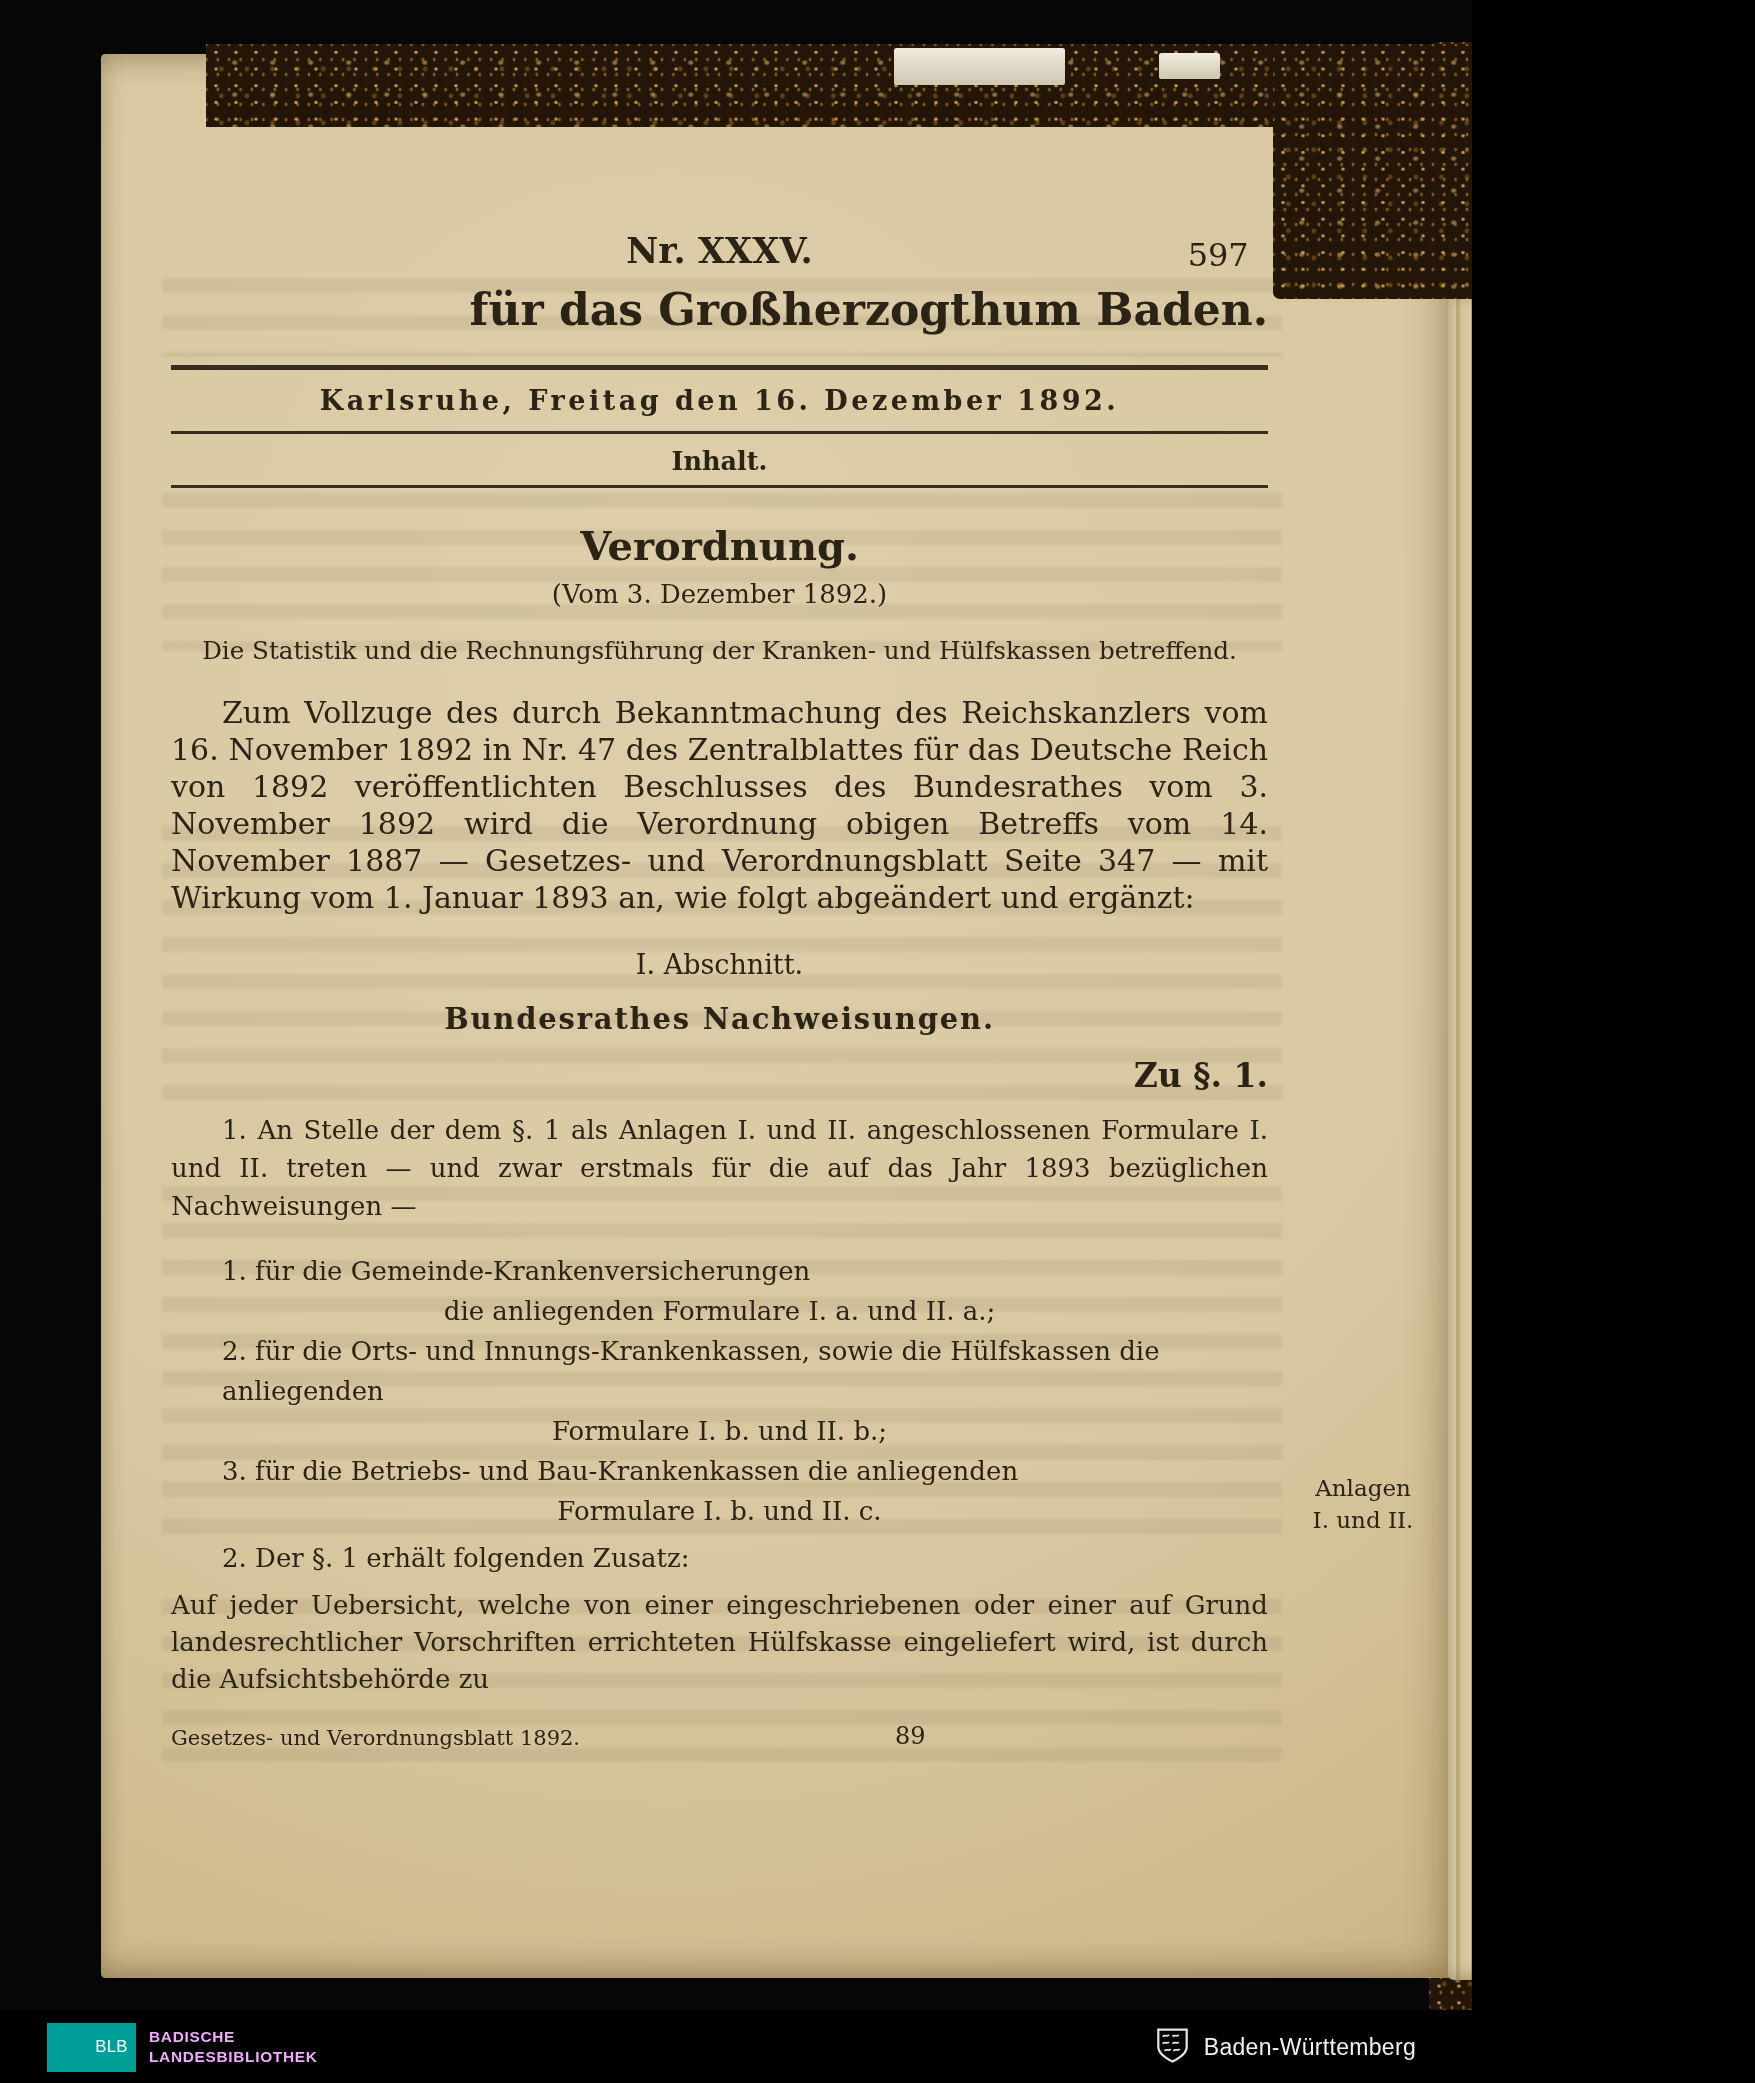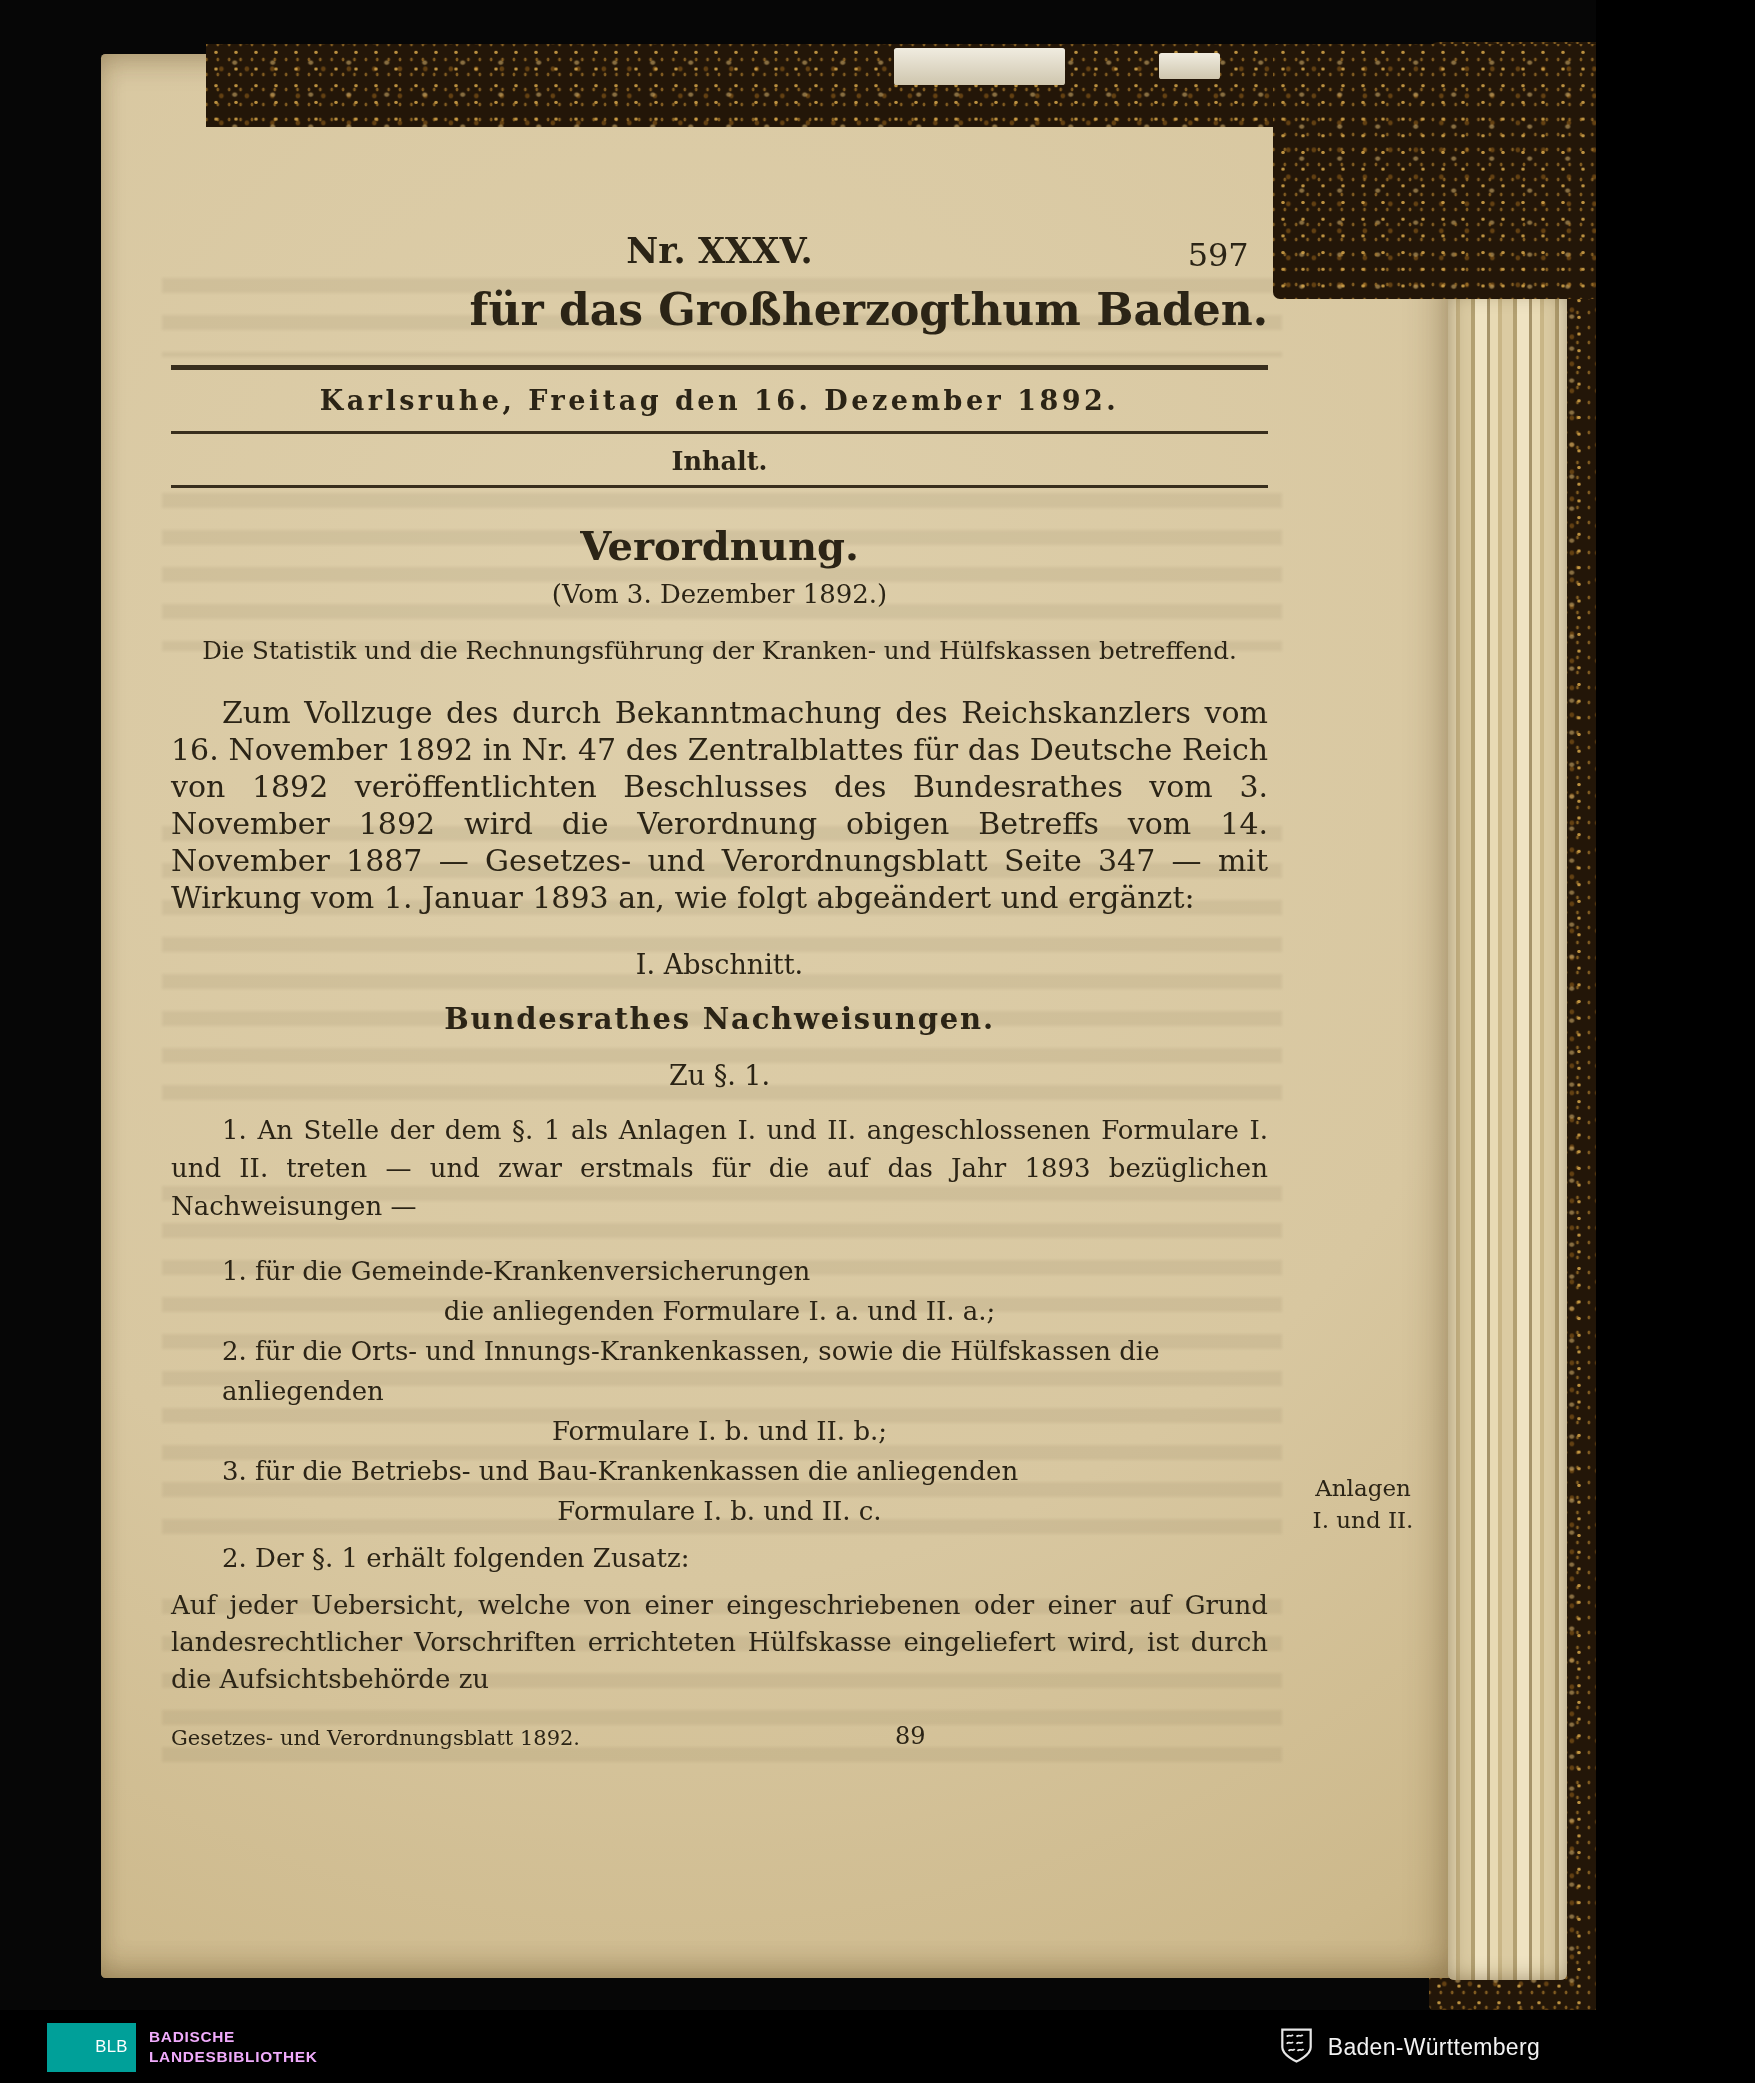--- a/index.html
+++ b/index.html
@@ -1,16 +1,16 @@
 <!DOCTYPE html>
 <html style="--logo-teal: #00a099; --ink: #2b2416; --page-paper: #d8c7a0;font-size:14px"><head>
 <meta charset="utf-8">
 <style>
   html,body{margin:0;padding:0;background:#000;}
-  .stage{position:relative;width:1596px;height:2084px;background:#060606;overflow:hidden;}
+  .stage{position:relative;width:1472px;height:2084px;background:#060606;overflow:hidden;}
 
   
   .mottle{
     background-color:#231608;
     background-image:
       radial-gradient(rgba(214,166,74,.85) 1.3px, transparent 2.3px),
       radial-gradient(rgba(170,122,44,.7) 0.9px, transparent 1.8px),
       radial-gradient(rgba(236,198,122,.5) 1.9px, transparent 3.2px),
       radial-gradient(rgba(110,72,20,.85) 1.8px, transparent 2.8px);
     background-size:20px 16.7px,11.4px 15px,38px 32px,25.5px 27px;
@@ -53,21 +53,21 @@
   .inhalt{margin-top:10.5px;text-align:center;font-size:25.5px;line-height:33px;font-weight:700;}
   .contents{margin-top:5.3px;font-size:23px;line-height:32px;text-align:justify;text-indent:30px;}
   .contents .lead{font-weight:700;}
   .contents .spaced{letter-spacing:2.6px;}
   .ord-heading{margin-top:33px;text-align:center;font-size:40px;line-height:49px;font-weight:700;}
   .ord-date{margin-top:7px;text-align:center;font-size:26px;line-height:35px;}
   .ord-subject{margin-top:23px;text-align:center;font-size:24.6px;line-height:32px;}
   .body-par{margin-top:27px;font-size:30px;line-height:37px;text-align:justify;text-indent:51px;}
   .sec-head{margin-top:23px;text-align:center;font-size:27px;line-height:37px;}
   .sec-title{margin-top:17.6px;text-align:center;font-size:29px;line-height:39px;font-weight:700;letter-spacing:1.8px;}
-  .sub-head{margin-top:17.6px;text-align:center;font-size:27px;line-height:37px;}
+  .sub-head{margin-top:17.6px;text-align:right;font-size:33px;line-height:37px;font-weight:bold;}
   .item{margin-top:17.6px;font-size:26px;line-height:38px;text-align:justify;text-indent:51px;}
   .li-line{font-size:26px;line-height:40px;padding-left:51px;}
   .li-center{font-size:26px;line-height:40px;text-align:center;}
   .item2{margin-top:7px;font-size:26px;line-height:40px;padding-left:51px;}
   .closing{margin-top:8.8px;font-size:26px;line-height:37px;text-align:justify;}
   .pagefoot{position:relative;margin-top:10.5px;font-size:21px;line-height:28px;}
   .sheet-num{position:absolute;left:66%;top:-1.8px;font-size:24px;}
   .margin-note{
     position:absolute;left:1183px;top:1418px;width:158px;
     font-size:23px;line-height:32px;text-align:center;

